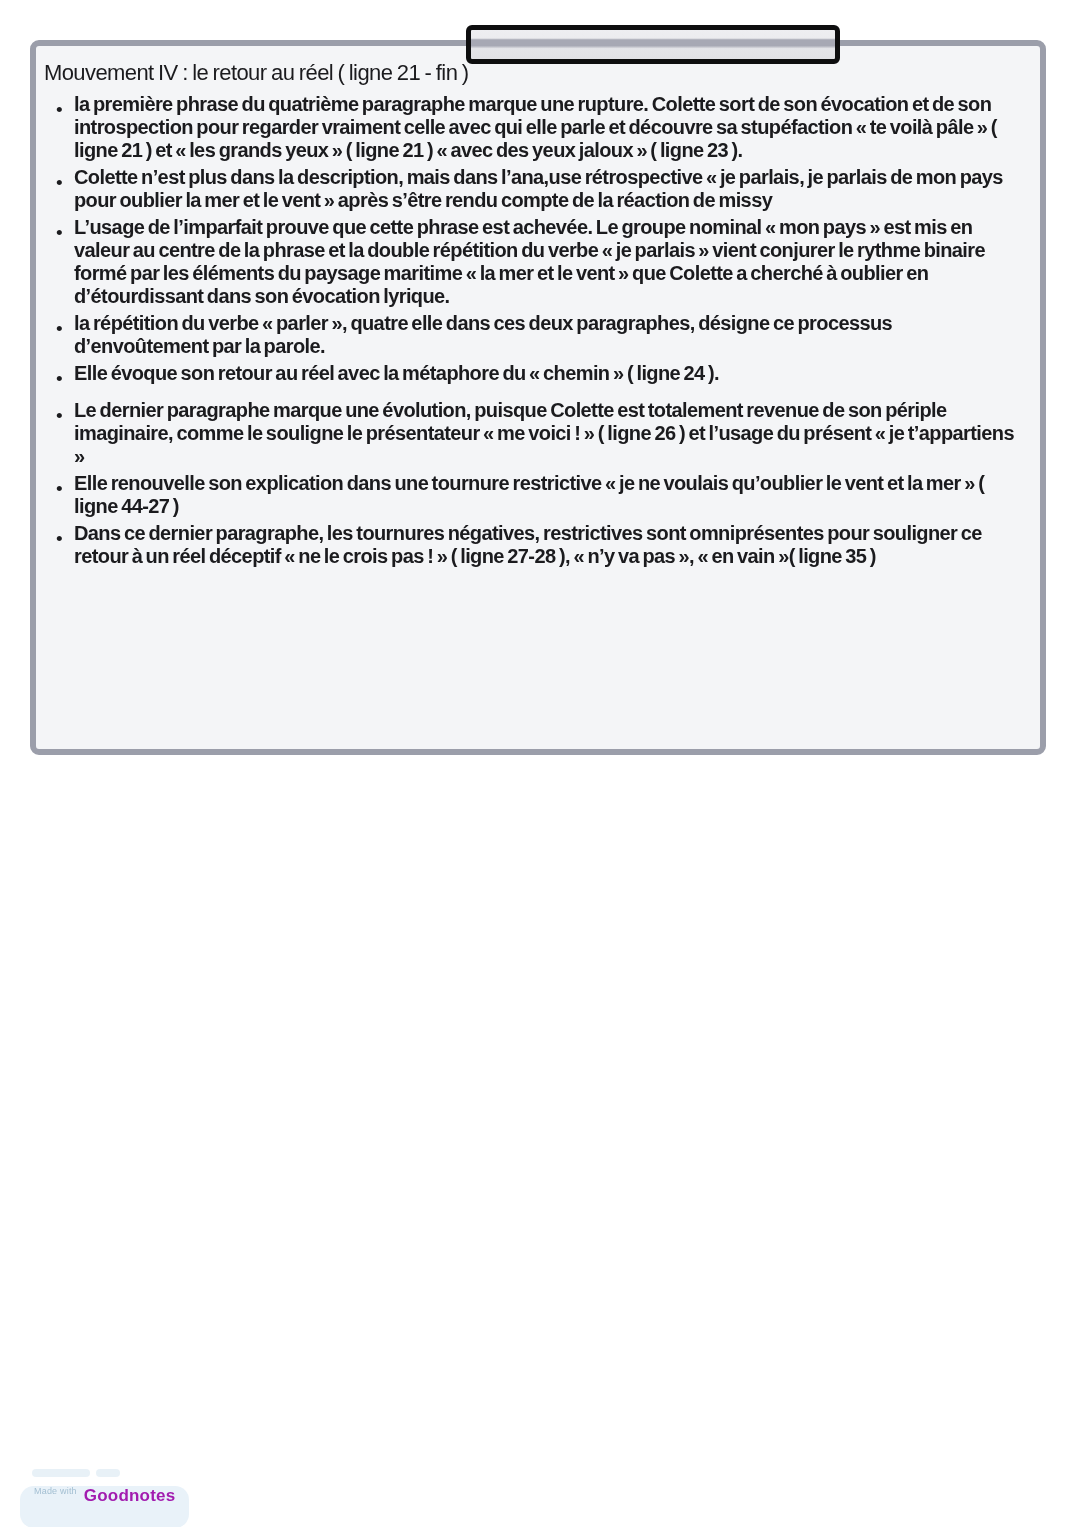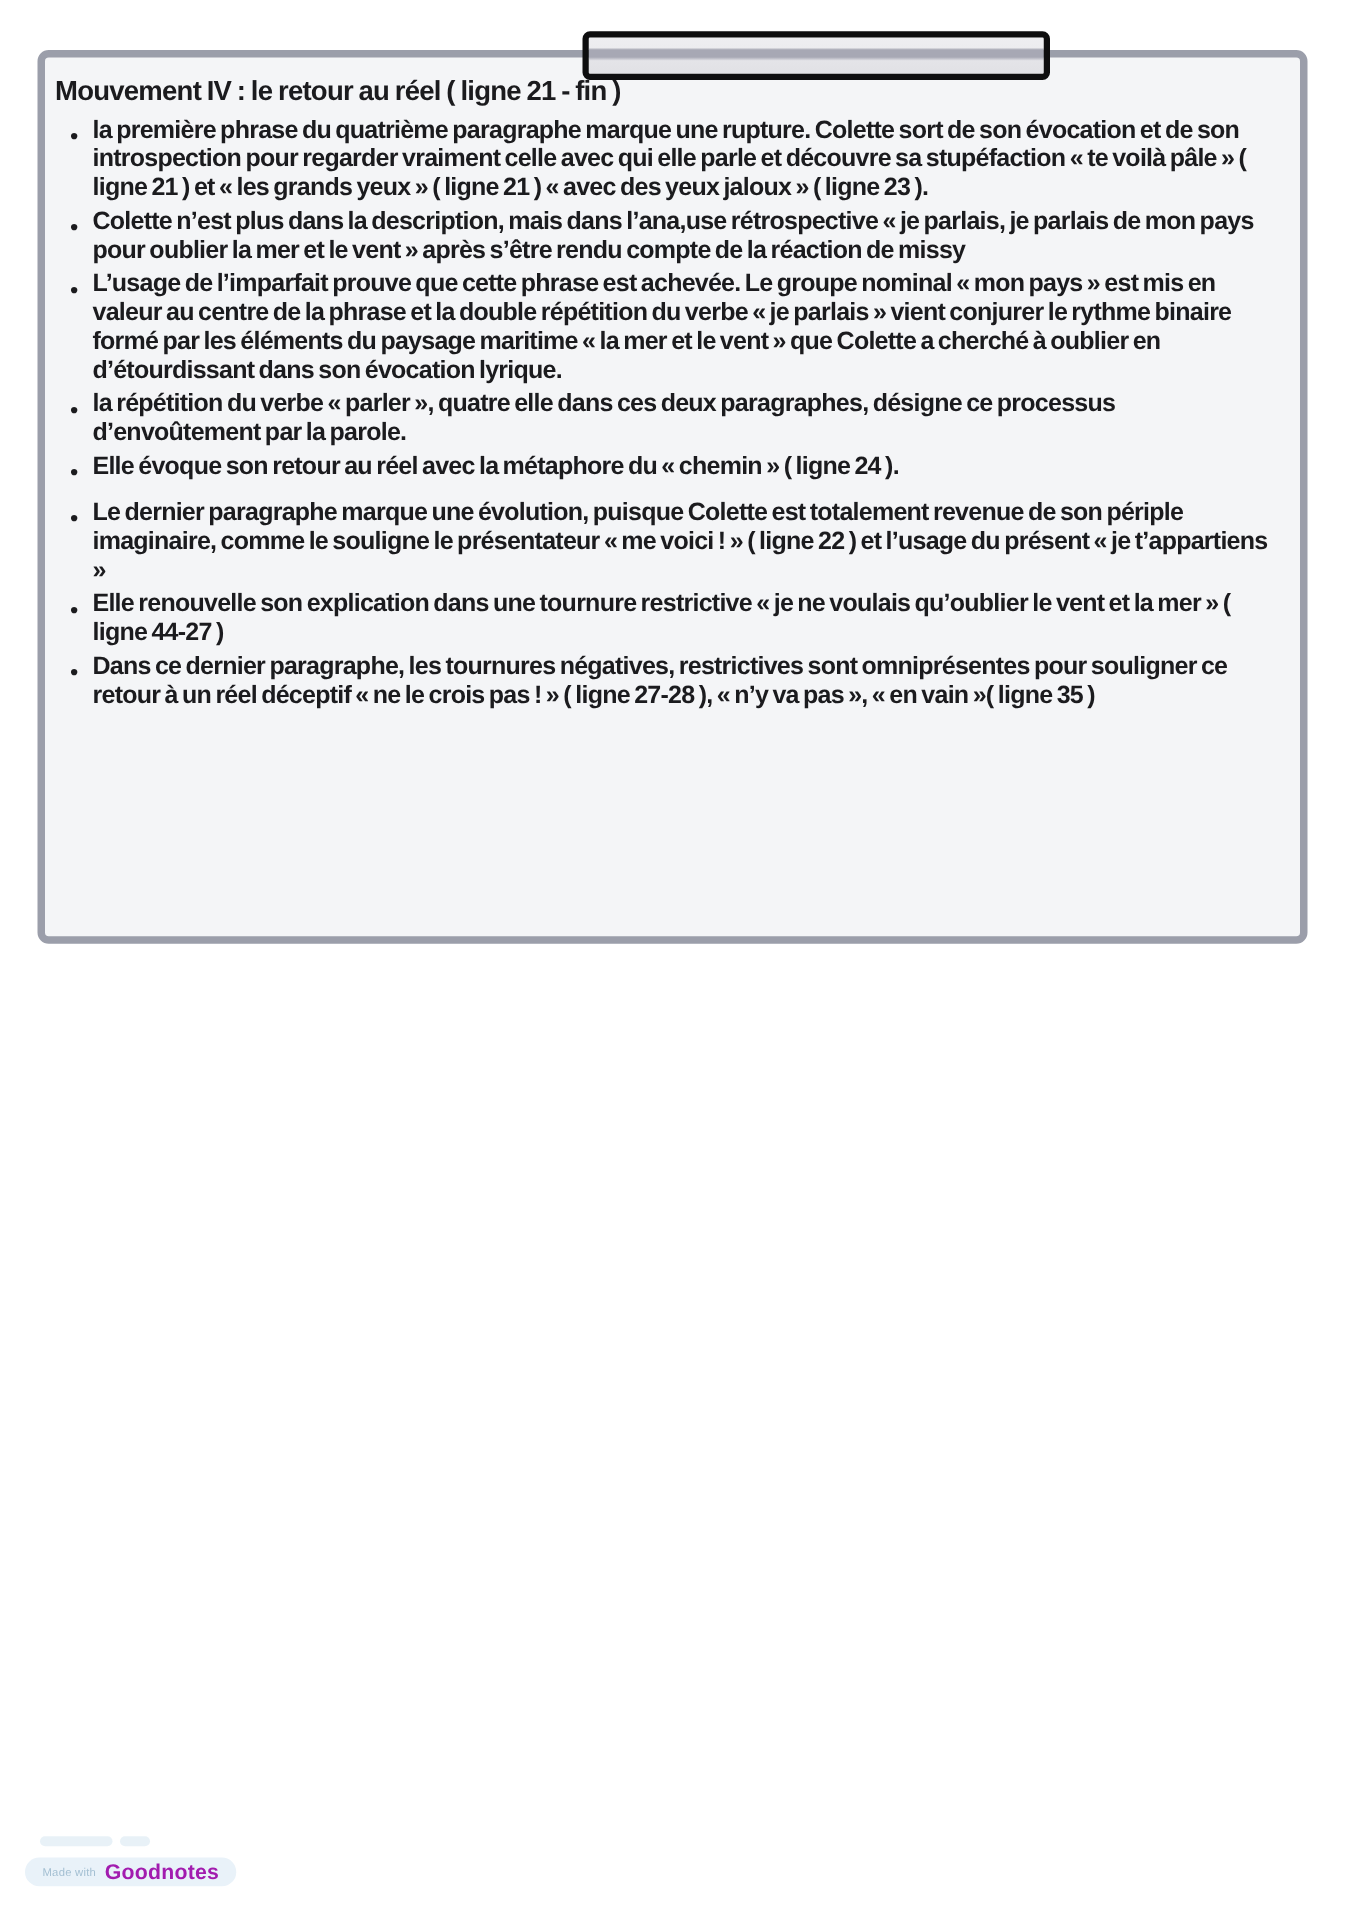--- a/index.html
+++ b/index.html
@@ -19,21 +19,21 @@
     left: 30px; top: 40px;
     width: 1016px; height: 715px;
     border: 6px solid #9b9eaa;
     border-radius: 9px;
     background: #f4f5f7;
     padding: 10px 24px 0 8px;
     overflow: hidden;
   }
   .note-title {
     font-size: 22px;
-    font-weight: bold;
+    font-weight: normal;
     color: #1b1b1e;
     letter-spacing: -0.6px;
     word-spacing: -1px;
     line-height: 34px;
   }
   ul.bullets {
     list-style: none;
     margin: 3px 0 0 0;
     padding: 0;
   }
@@ -83,26 +83,26 @@
     border-radius: 4px;
     background: rgba(205, 225, 238, 0.45);
   }
   .smudge.s1 { left: 32px; top: 1469px; width: 58px; }
   .smudge.s2 { left: 96px; top: 1469px; width: 24px; }
 
   
   .watermark {
     position: absolute;
     left: 20px; top: 1486px;
-    height: 23px;
+    height: 42px;
     padding: 0 14px;
     border-radius: 14px;
     background: #e9f2f9;
     display: flex;
-    align-items: center;
+    align-items: flex-start;
     gap: 7px;
   }
   .wm-prefix {
     font-size: 9px;
     color: #a3bfd2;
     letter-spacing: 0.2px;
     white-space: nowrap;
   }
   .wm-brand {
     font-size: 17px;
@@ -136,21 +136,21 @@
       <li>
         <span class="dot">•</span>
         <span class="btext">la répétition du verbe « parler », quatre elle dans ces deux paragraphes, désigne ce processus d’envoûtement par la parole.</span>
       </li>
       <li>
         <span class="dot">•</span>
         <span class="btext">Elle évoque son retour au réel avec la métaphore du « chemin » ( ligne 24 ).</span>
       </li>
       <li>
         <span class="dot">•</span>
-        <span class="btext">Le dernier paragraphe marque une évolution, puisque Colette est totalement revenue de son périple imaginaire, comme le souligne le présentateur « me voici ! » ( ligne 22 ) et l’usage du présent « je t’appartiens »</span>
+        <span class="btext">Le dernier paragraphe marque une évolution, puisque Colette est totalement revenue de son périple imaginaire, comme le souligne le présentateur « me voici ! » ( ligne 26 ) et l’usage du présent « je t’appartiens »</span>
       </li>
       <li>
         <span class="dot">•</span>
         <span class="btext">Elle renouvelle son explication dans une tournure restrictive « je ne voulais qu’oublier le vent et la mer » ( ligne 44-27 )</span>
       </li>
       <li>
         <span class="dot">•</span>
         <span class="btext">Dans ce dernier paragraphe, les tournures négatives, restrictives sont omniprésentes pour souligner ce retour à un réel déceptif « ne le crois pas ! » ( ligne 27-28 ), «  n’y va pas », «  en vain »( ligne 35 )</span>
       </li>
     </ul>

